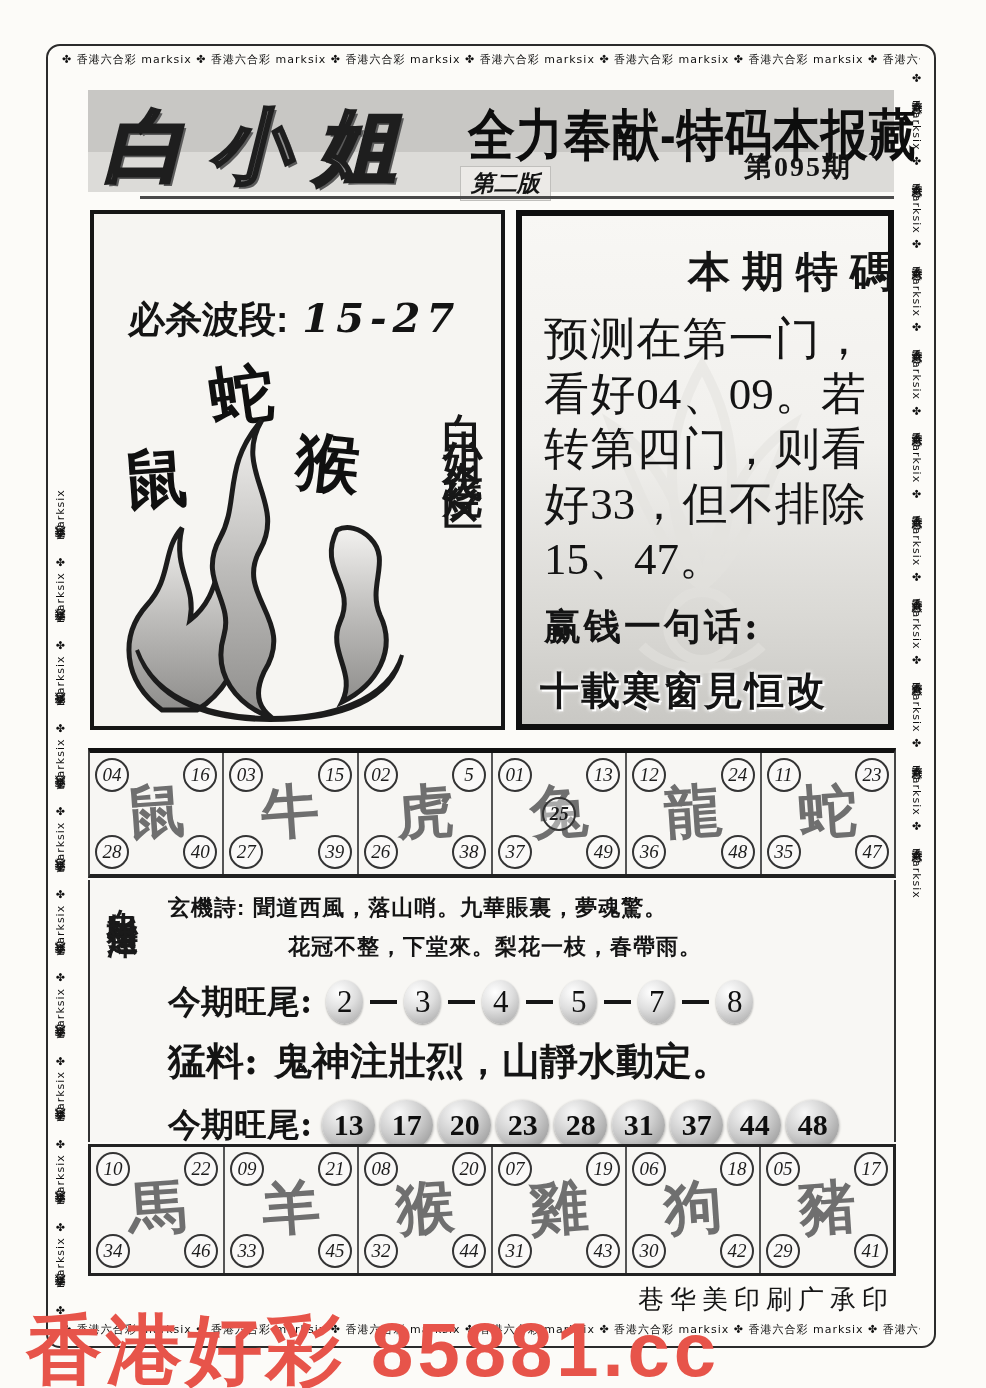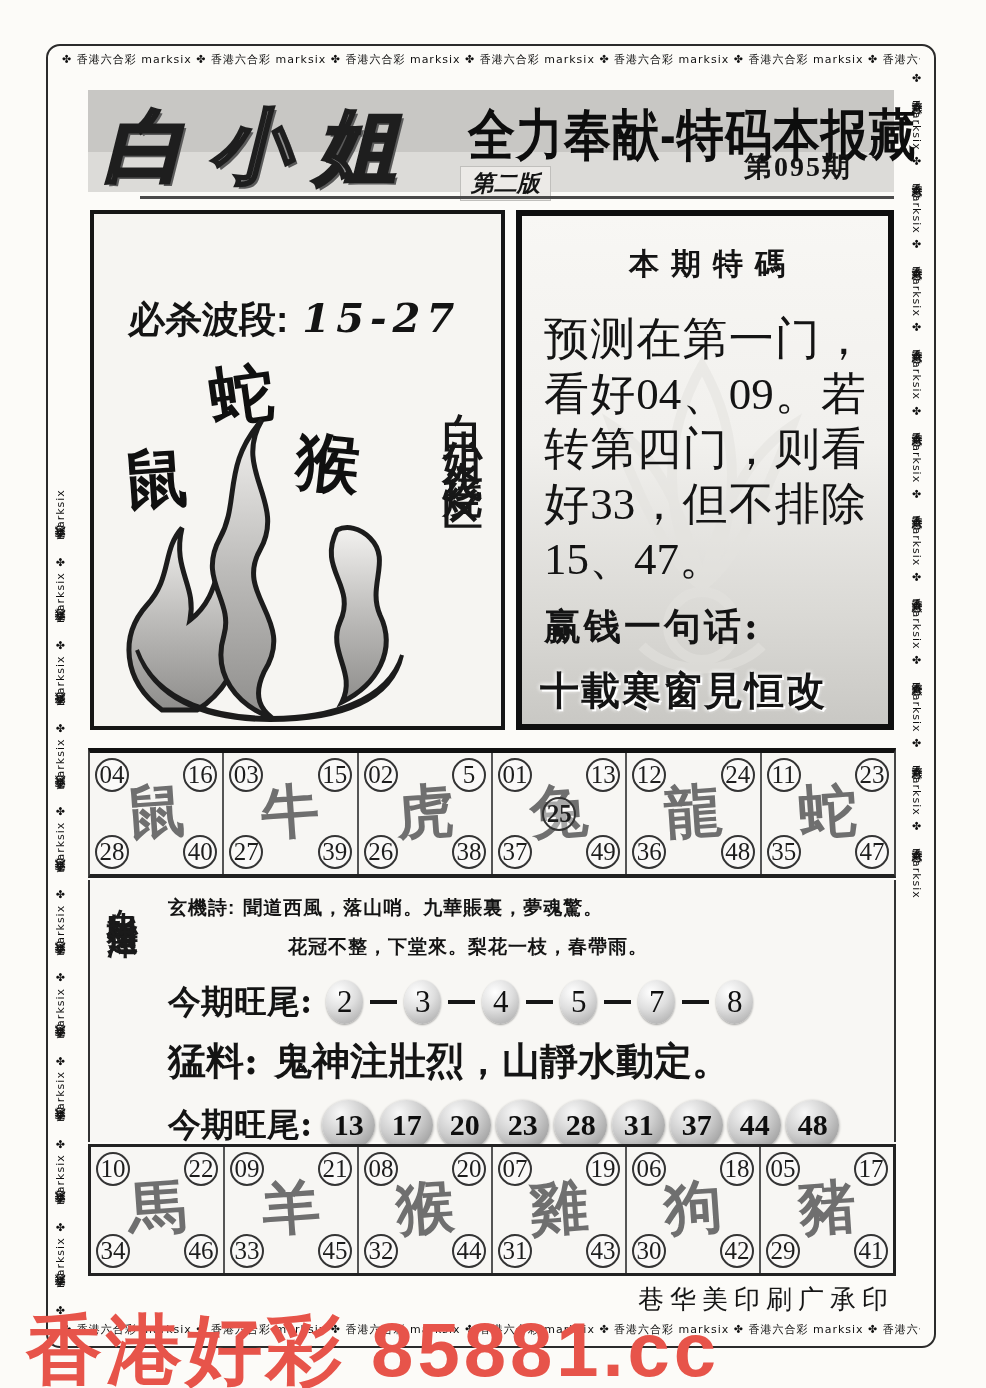--- a/index.html
+++ b/index.html
@@ -40,50 +40,50 @@
   .kz-left{left:30px;top:222px;transform:rotate(-4deg);}
   .kz-right{left:202px;top:206px;transform:rotate(6deg);}
   .flame{position:absolute;left:8px;top:196px;}
   .kill-vert{position:absolute;right:10px;top:168px;writing-mode:vertical-rl;
          font-family:"DejaVu Serif",serif;font-weight:900;font-size:40px;letter-spacing:16px;color:#171717;}
   
   .special-box{position:absolute;left:516px;top:210px;width:366px;height:508px;
          border:6px solid #0f0f0f;
          background:linear-gradient(#f8f7f4 0%,#f1f0ed 45%,#d9d8d4 80%,#c9c8c4 100%);}
   .sp-orn{position:absolute;left:40px;top:130px;opacity:.55;}
-  .sp-head{position:absolute;left:8px;top:28px;width:100%;text-align:center;font-size:30px;
+  .sp-head{position:absolute;left:16px;top:28px;width:100%;text-align:right;font-size:42px;
          font-weight:600;font-family:"Liberation Serif",serif;letter-spacing:12px;}
   .sp-body{position:absolute;left:22px;top:96px;width:322px;font-size:45px;line-height:55px;
          font-family:Liberation Serif, serif;text-align:justify;}
   .sp-win-label{position:absolute;left:22px;top:386px;font-size:37px;font-weight:900;
          font-family:"DejaVu Serif",serif;letter-spacing:3px;}
   .sp-win{position:absolute;left:18px;top:448px;font-size:39px;font-weight:900;
          font-family:"DejaVu Serif",serif;letter-spacing:2px;white-space:nowrap;
          text-shadow:0 0 5px #fff,0 0 5px #fff,2px 2px 0 #fff;}
   
   .zgrid{position:absolute;left:88px;width:808px;display:flex;background:#f7f6f3;box-sizing:border-box;}
   .zgrid-top{top:748px;height:130px;border-top:5px solid #111;border-bottom:4px solid #222;
          border-left:2px solid #444;border-right:2px solid #444;}
   .zgrid-bottom{top:1144px;height:132px;border:3px solid #222;}
   .zcell{position:relative;flex:1;border-left:2px solid #555;}
   .zcell:first-child{border-left:none;}
   .cnum{position:absolute;width:30px;height:30px;border:2px solid #343434;border-radius:50%;
-        display:flex;align-items:center;justify-content:center;font-size:25px;
-        font-family:"Liberation Serif",serif;color:#1d1d1d;background:rgba(255,255,255,.4);}
+        display:flex;align-items:center;justify-content:center;font-size:19px;
+        font-family:"Liberation Serif",serif;color:#1d1d1d;background:rgba(255,255,255,.4);font-style:italic;}
   .tl{left:5px;top:5px;} .tr{right:5px;top:5px;} .bl{left:5px;bottom:5px;} .br{right:5px;bottom:5px;}
   .ctr{left:50%;top:50%;transform:translate(-50%,-50%);font-weight:700;}
   .animal{position:absolute;left:50%;top:50%;transform:translate(-50%,-52%) rotate(-4deg);
         font-size:58px;font-family:"DejaVu Serif",serif;font-weight:700;color:#6f6f6f;}
   
   .tips-box{position:absolute;left:88px;top:880px;width:808px;height:262px;
         border-left:2px solid #333;border-right:2px solid #333;background:#f8f7f4;box-sizing:border-box;}
   .tips-vert{position:absolute;left:12px;top:4px;writing-mode:vertical-rl;font-size:31px;
         font-weight:900;font-family:"DejaVu Serif",serif;letter-spacing:3px;color:#1a1a1a;}
   .tips-content{position:absolute;left:78px;top:8px;width:722px;}
-  .poem-row{font-size:19px;font-weight:800;letter-spacing:1px;line-height:39px;white-space:nowrap;}
+  .poem-row{font-size:22px;font-weight:800;letter-spacing:1px;line-height:39px;white-space:nowrap;}
   .poem-row .lbl{font-weight:900;margin-right:8px;}
   .poem-indent{margin-left:120px;}
   .tail-row{display:flex;align-items:center;margin-top:12px;height:48px;}
   .tail-row .lbl{font-size:33px;font-weight:900;font-family:"DejaVu Serif",serif;margin-right:14px;white-space:nowrap;}
   .tailball{width:37px;height:44px;border-radius:50%;
         background:radial-gradient(circle at 35% 28%,#ffffff 0%,#dedede 45%,#bdbdbd 75%,#a8a8a8 100%);
         display:flex;align-items:center;justify-content:center;font-size:31px;
         font-family:"Liberation Serif",serif;color:#111;box-shadow:0 1px 2px rgba(0,0,0,.35);}
   .taildash{width:27px;height:4px;background:#161616;margin:0 7px;}
   .meng-row{margin-top:10px;font-size:38px;font-weight:900;font-family:"DejaVu Serif",serif;

